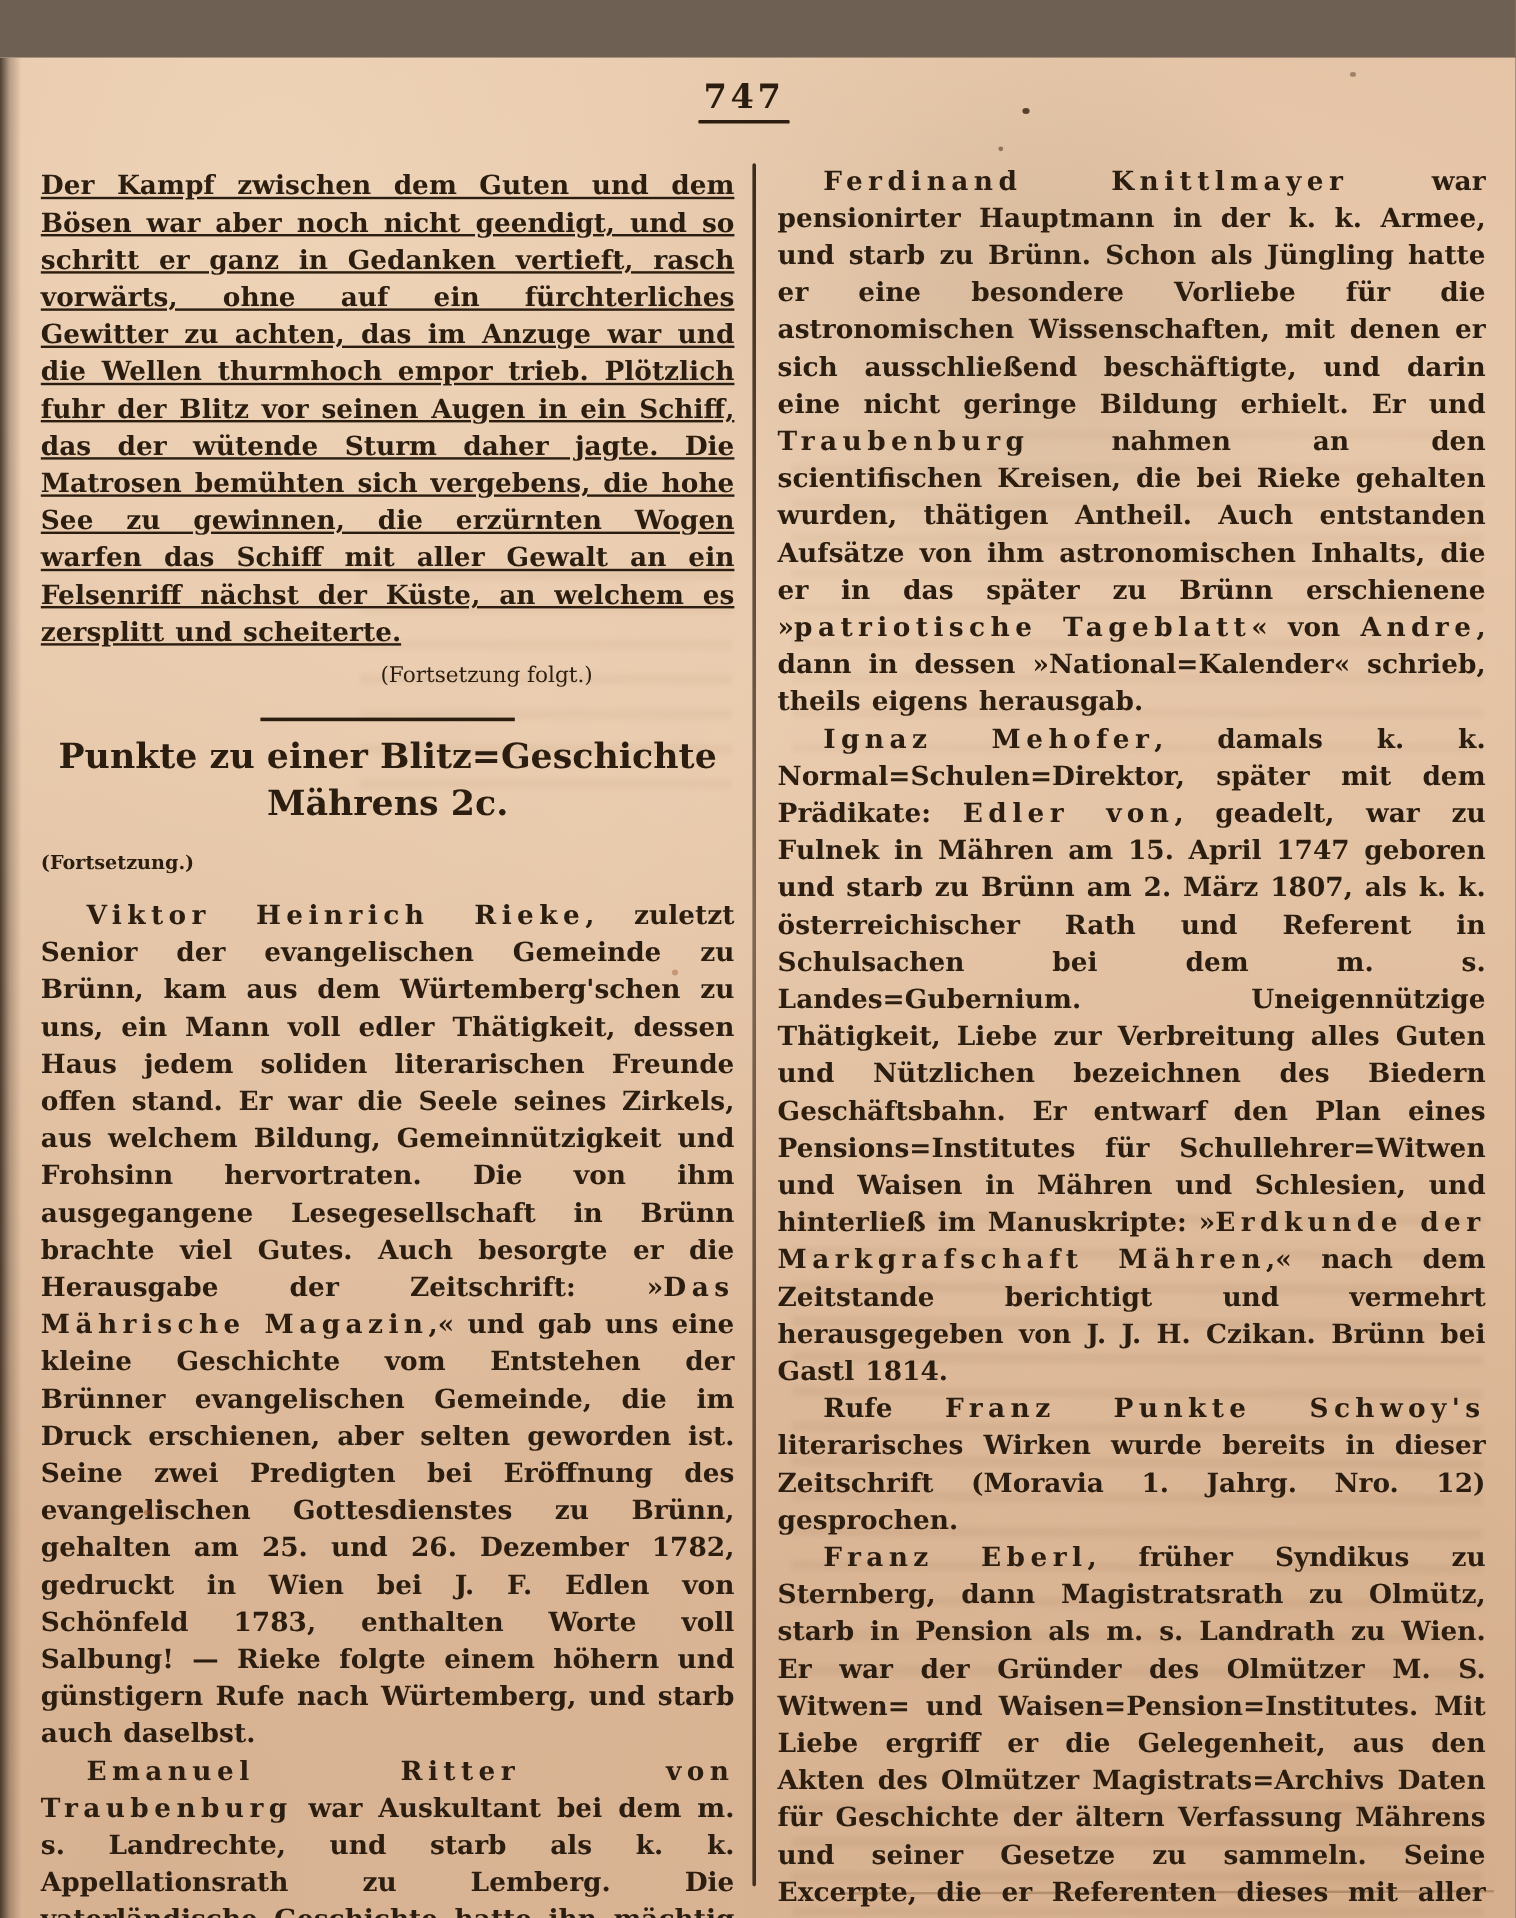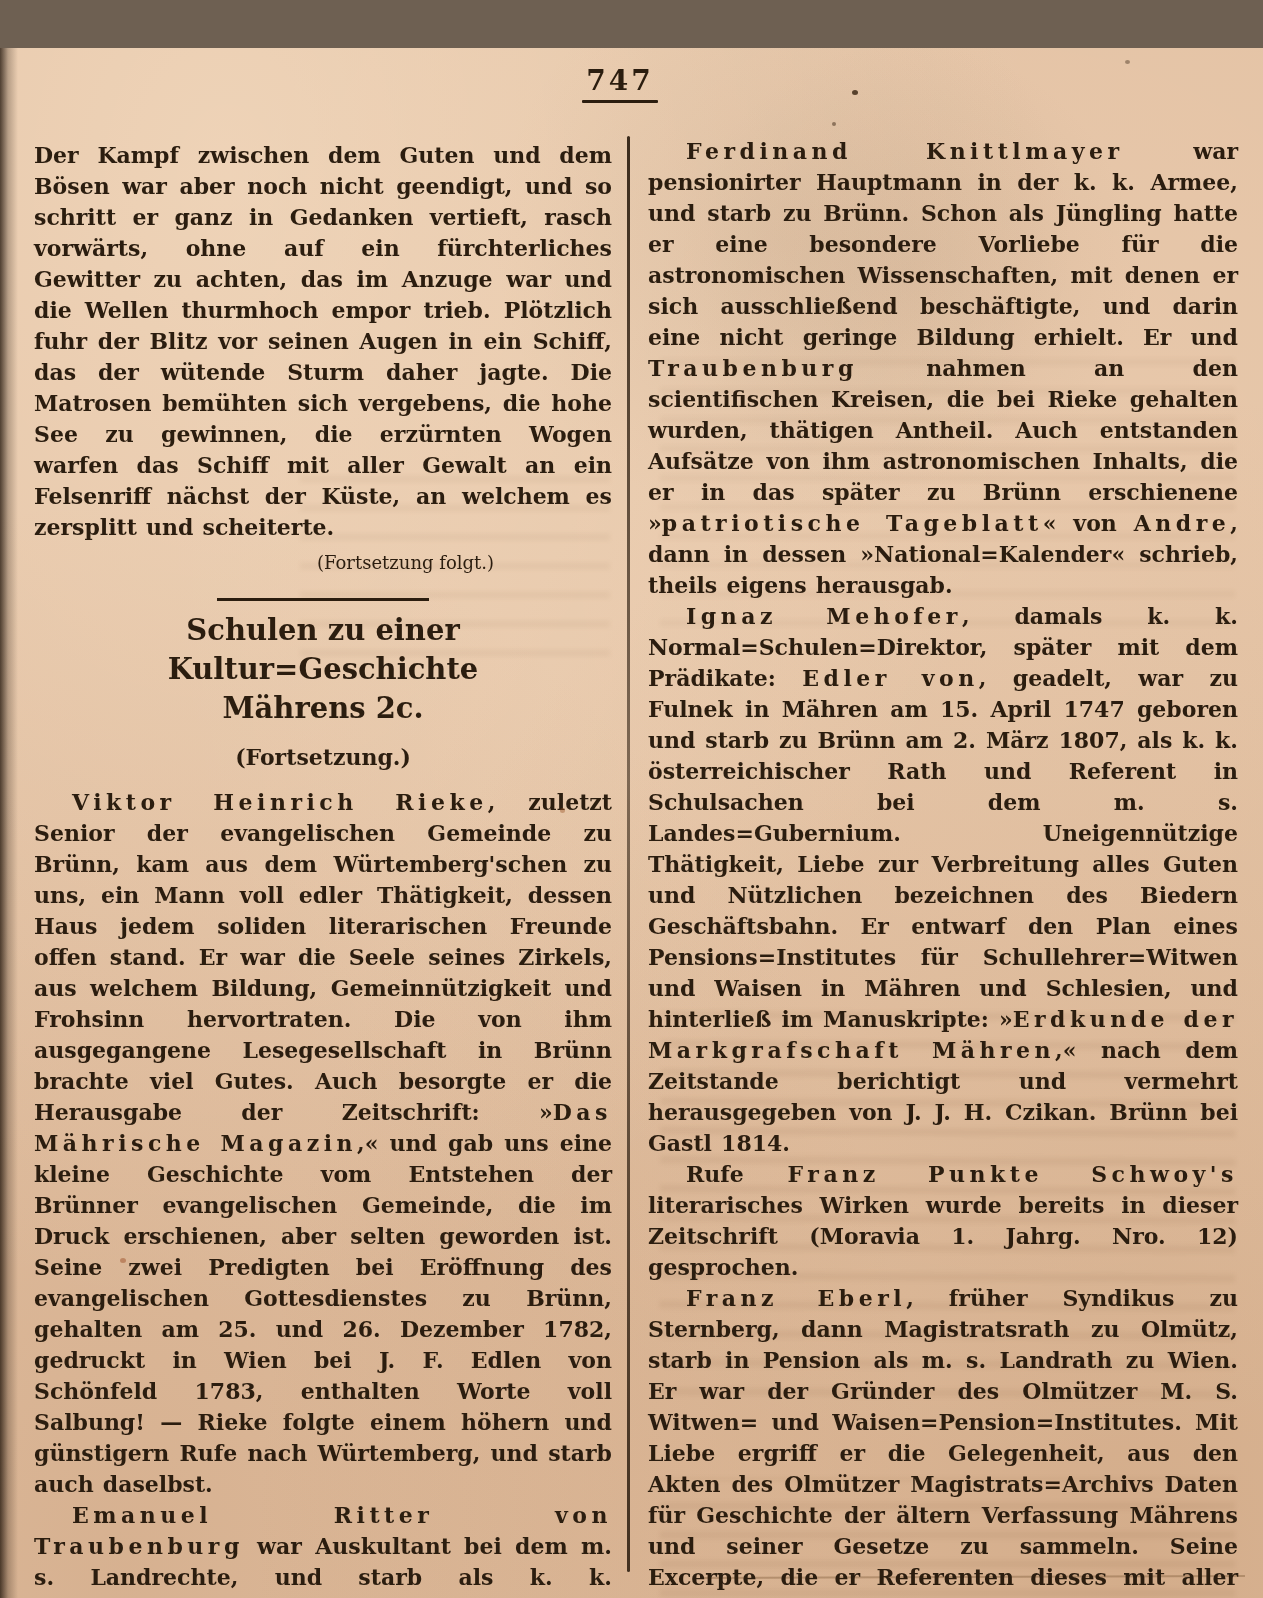--- a/index.html
+++ b/index.html
@@ -27,27 +27,27 @@
 
   .col { position:absolute; font-size:22px; line-height:31px; font-weight:bold; }
   #left-col  { left:34px;  top:92px; width:578px; }
   #right-col { left:648px; top:88px; width:590px; }
   .col-divider {
     position:absolute; left:627px; top:88px; width:2.5px; height:1436px;
     background:linear-gradient(180deg, rgba(40,26,12,.9), rgba(40,26,12,.55) 45%, rgba(40,26,12,.85));
     border-radius:2px;
   }
   .para { margin:0; text-align:justify; text-indent:38px; word-spacing:1.5px; }
-  .para.noindent { text-indent:0; }
+  .para.noindent { text-indent:0;text-decoration:underline; }
   .sperr { letter-spacing:4.5px; }
   .note { font-size:18px; font-weight:normal; text-align:right; margin:4px 0 0; }
   .note.left-note  { padding-right:118px; }
   .section-rule { width:212px; border:none; border-top:3px solid #2b1d0f; margin:20px auto 10px; }
   .article-title { text-align:center; font-size:29px; line-height:39px; margin:8px 0 0; font-weight:bold; }
-  .article-subtitle { text-align:center; font-size:22px; font-weight:bold; margin:14px 0 14px; }
+  .article-subtitle { text-align:left; font-size:16px; font-weight:bold; margin:14px 0 14px; }
 
   .bleed { position:absolute; pointer-events:none; filter:blur(2px); opacity:.5;
     background:repeating-linear-gradient(0deg, transparent 0 21px, rgba(128,92,58,.17) 21px 29px); }
   #bleed-1 { left:660px; top:950px;  width:575px; height:420px; transform:rotate(.3deg); }
   #bleed-2 { left:660px; top:1430px; width:575px; height:140px; }
   #bleed-3 { left:300px; top:420px;  width:310px; height:210px; opacity:.35; }
   #bleed-4 { left:660px; top:300px;  width:575px; height:300px; opacity:.3; }
   .faint-line { position:absolute; left:700px; top:1528px; width:545px; height:2px;
     background:rgba(112,76,44,.35); transform:rotate(-.2deg); }
   .speck { position:absolute; border-radius:50%; background:rgba(52,32,14,.8); }
@@ -79,21 +79,21 @@
   <div class="col-divider"></div>
 
   <div class="col" id="left-col">
     <div>
         <p class="para noindent"><span class="">Der Kampf zwischen dem Guten und dem Bösen war aber noch nicht geendigt, und so schritt er ganz in Gedanken vertieft, rasch vorwärts, ohne auf ein fürchterliches Gewitter zu achten, das im Anzuge war und die Wellen thurmhoch empor trieb. Plötzlich fuhr der Blitz vor seinen Augen in ein Schiff, das der wütende Sturm daher jagte. Die Matrosen bemühten sich vergebens, die hohe See zu gewinnen, die erzürnten Wogen warfen das Schiff mit aller Gewalt an ein Felsenriff nächst der Küste, an welchem es zersplitt und scheiterte.</span></p>
       </div>
     <p class="note left-note">(Fortsetzung folgt.)</p>
 
     <hr class="section-rule">
 
-    <h1 class="article-title"><span>Schulen zu einer Kultur=Geschichte</span><br><span>Mährens 2c.</span></h1>
+    <h1 class="article-title"><span>Punkte zu einer Blitz=Geschichte</span><br><span>Mährens 2c.</span></h1>
     <p class="article-subtitle">(Fortsetzung.)</p>
 
     <div>
         <p class="para"><span class="sperr">Viktor Heinrich Rieke</span><span class="">, zuletzt Senior der evangelischen Gemeinde zu Brünn, kam aus dem Würtemberg'schen zu uns, ein Mann voll edler Thätigkeit, dessen Haus jedem soliden literarischen Freunde offen stand. Er war die Seele seines Zirkels, aus welchem Bildung, Gemeinnützigkeit und Frohsinn hervortraten. Die von ihm ausgegangene Lesegesellschaft in Brünn brachte viel Gutes. Auch besorgte er die Herausgabe der Zeitschrift: »</span><span class="sperr">Das Mährische Magazin</span><span class="">,« und gab uns eine kleine Geschichte vom Entstehen der Brünner evangelischen Gemeinde, die im Druck erschienen, aber selten geworden ist. Seine zwei Predigten bei Eröffnung des evangelischen Gottesdienstes zu Brünn, gehalten am 25. und 26. Dezember 1782, gedruckt in Wien bei J. F. Edlen von Schönfeld 1783, enthalten Worte voll Salbung! — Rieke folgte einem höhern und günstigern Rufe nach Würtemberg, und starb auch daselbst.</span></p>
         <p class="para"><span class="sperr">Emanuel Ritter von Traubenburg</span><span class=""> war Auskultant bei dem m. s. Landrechte, und starb als k. k. Appellationsrath zu Lemberg. Die vaterländische Geschichte hatte ihn mächtig an sich gezogen. Löblich waren seine Forschungen aus den Quellen der m. s. Landtafel. Er theilte hievon Vieles seinem literarischen Freunde Schwoy mit, der sie bei seiner Topographie Mährens erwünscht benutzen konnte. Er war Mitarbeiter an der Zeitschrift: »das Mährische Magazin;« auch war er thätig an der Zeitschrift, die mit dem Jahre 1794 bei Traßler in Brünn, unter dem Titel: »</span></p>
       </div>
   </div>
 
   <div class="col" id="right-col">
     <div>

